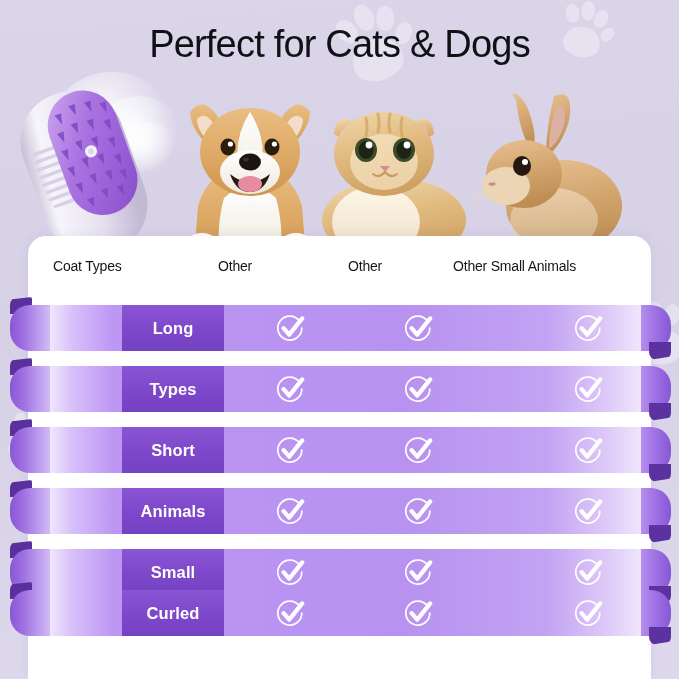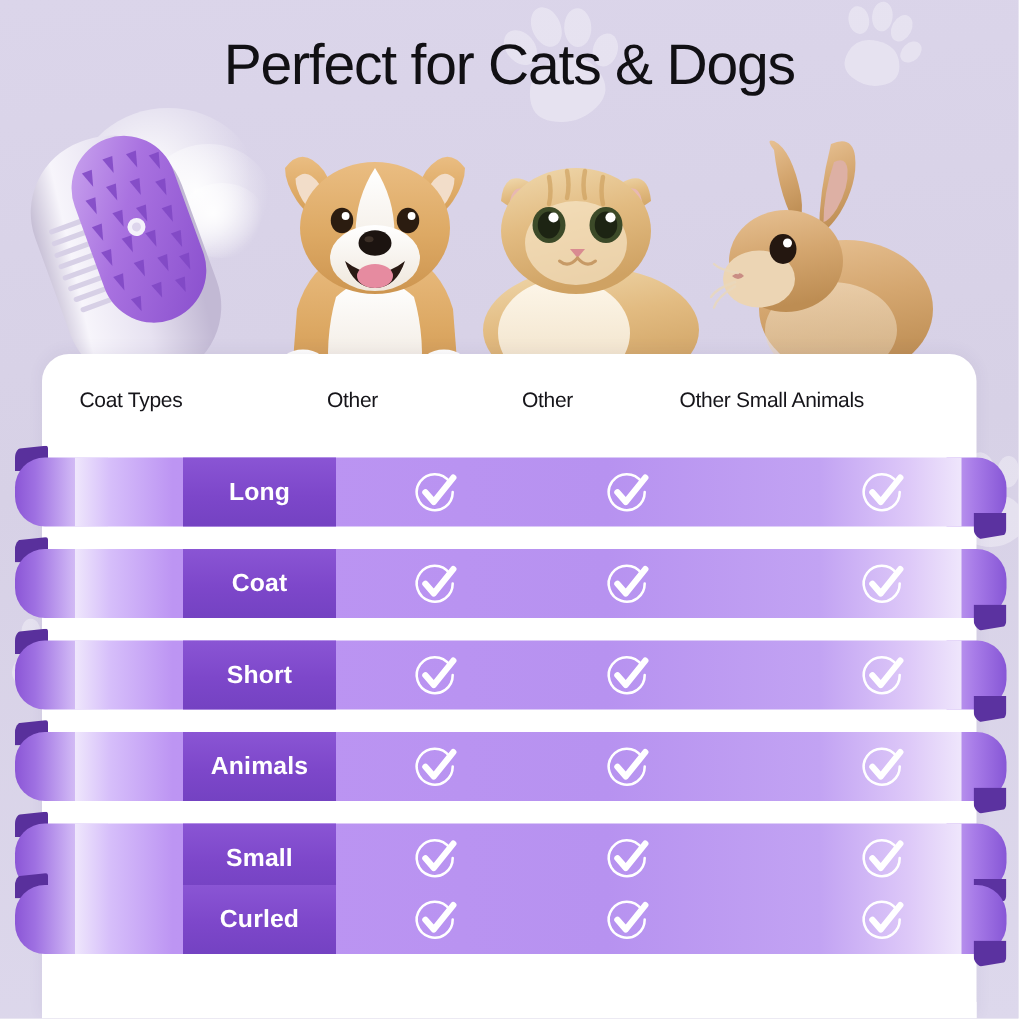--- a/index.html
+++ b/index.html
@@ -558,21 +558,21 @@
       <div class="tail-l">
         <div class="fold"></div>
         <div class="body"></div>
       </div>
       <div class="tail-r">
         <div class="body"></div>
         <div class="fold"></div>
       </div>
       <div class="band">
         <div class="label">
-          <span>Coat</span>
+          <span>Types</span>
         </div>
         <div class="check k0">
     <svg width="30" height="30" viewBox="0 0 30 30">
       <path d="M24.6 8.2 a12 12 0 1 0 2.2 6.8" fill="none" stroke="#ffffff" stroke-width="1.7" stroke-linecap="round"></path>
       <path d="M8.6 15.2 l5.6 6.4 L27.2 5.4" fill="none" stroke="#ffffff" stroke-width="4.2" stroke-linecap="round" stroke-linejoin="round"></path>
     </svg>
           </div>
           <div class="check k1">
     <svg width="30" height="30" viewBox="0 0 30 30">
       <path d="M24.6 8.2 a12 12 0 1 0 2.2 6.8" fill="none" stroke="#ffffff" stroke-width="1.7" stroke-linecap="round"></path>

